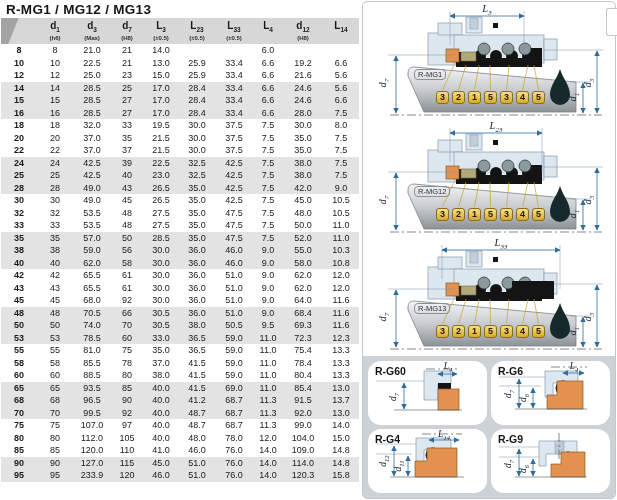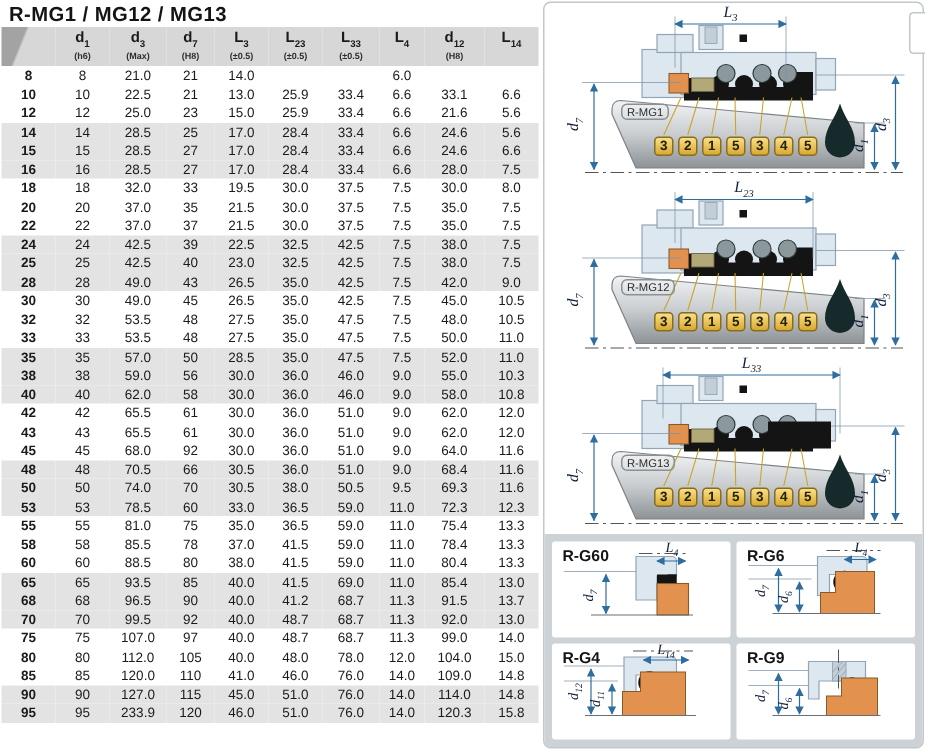--- a/index.html
+++ b/index.html
@@ -34,21 +34,21 @@
   .shaft-label{position:absolute;font-size:7.5px;color:#2c2c2c;border:1px solid #8a9094;border-radius:4px;padding:0 3px;line-height:9px;background:transparent;}
   .callouts{position:absolute;left:74px;top:88px;display:flex;gap:3px;}
   .co{width:13px;height:13px;box-sizing:border-box;border:1px solid #8a6c1c;border-radius:3px;
       background:linear-gradient(#f8e087,#d9a92f);font-weight:bold;font-size:9px;line-height:11px;
       text-align:center;color:#27200a;}
 
   
   .seatgrid{position:absolute;left:3px;top:356px;width:252px;height:142px;background:#cdd2d7;
             border-radius:0 0 4px 4px;display:grid;grid-template-columns:1fr 1fr;grid-template-rows:1fr 1fr;
             gap:4px;padding:5px;box-sizing:border-box;}
-  .card{background:#fff;border-radius:2px;position:relative;overflow:hidden;}
+  .card{background:#fff;border-radius:13px;position:relative;overflow:hidden;}
   .card .ct{position:absolute;left:7px;top:4px;font-weight:bold;font-size:10.5px;color:#141414;}
   .card svg{position:absolute;left:0;top:0;width:100%;height:100%;}
   .card .dl{font-size:9.5px;} .card .dl sub{font-size:6.5px;}
 
   
   .dim{stroke:#2e6da0;stroke-width:.8;fill:none;}
   .ref{stroke:#7e93aa;stroke-width:.5;fill:none;}
   .cl{stroke:#555;stroke-width:.7;stroke-dasharray:9 3 2 3;fill:none;}
   .blue{fill:#dce7f0;stroke:#93a4b4;stroke-width:.8;}
   .blue2{fill:#c2ced8;stroke:#93a4b4;stroke-width:.6;}
@@ -196,21 +196,21 @@
           </tr>
           <tr>
             <td class="size">10</td>
             <td>10</td>
             <td>22.5</td>
             <td>21</td>
             <td>13.0</td>
             <td>25.9</td>
             <td>33.4</td>
             <td>6.6</td>
-            <td>33.1</td>
+            <td>19.2</td>
             <td>6.6</td>
           </tr>
           <tr>
             <td class="size">12</td>
             <td>12</td>
             <td>25.0</td>
             <td>23</td>
             <td>15.0</td>
             <td>25.9</td>
             <td>33.4</td>

